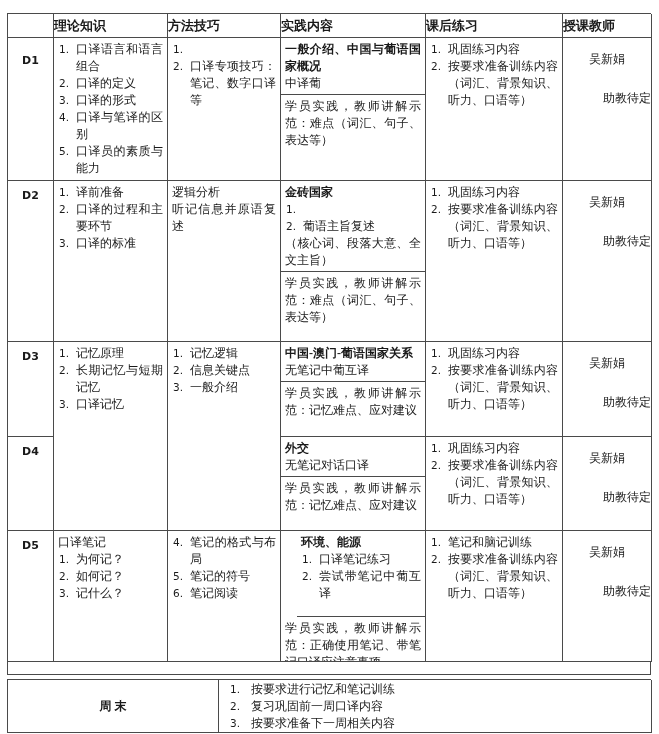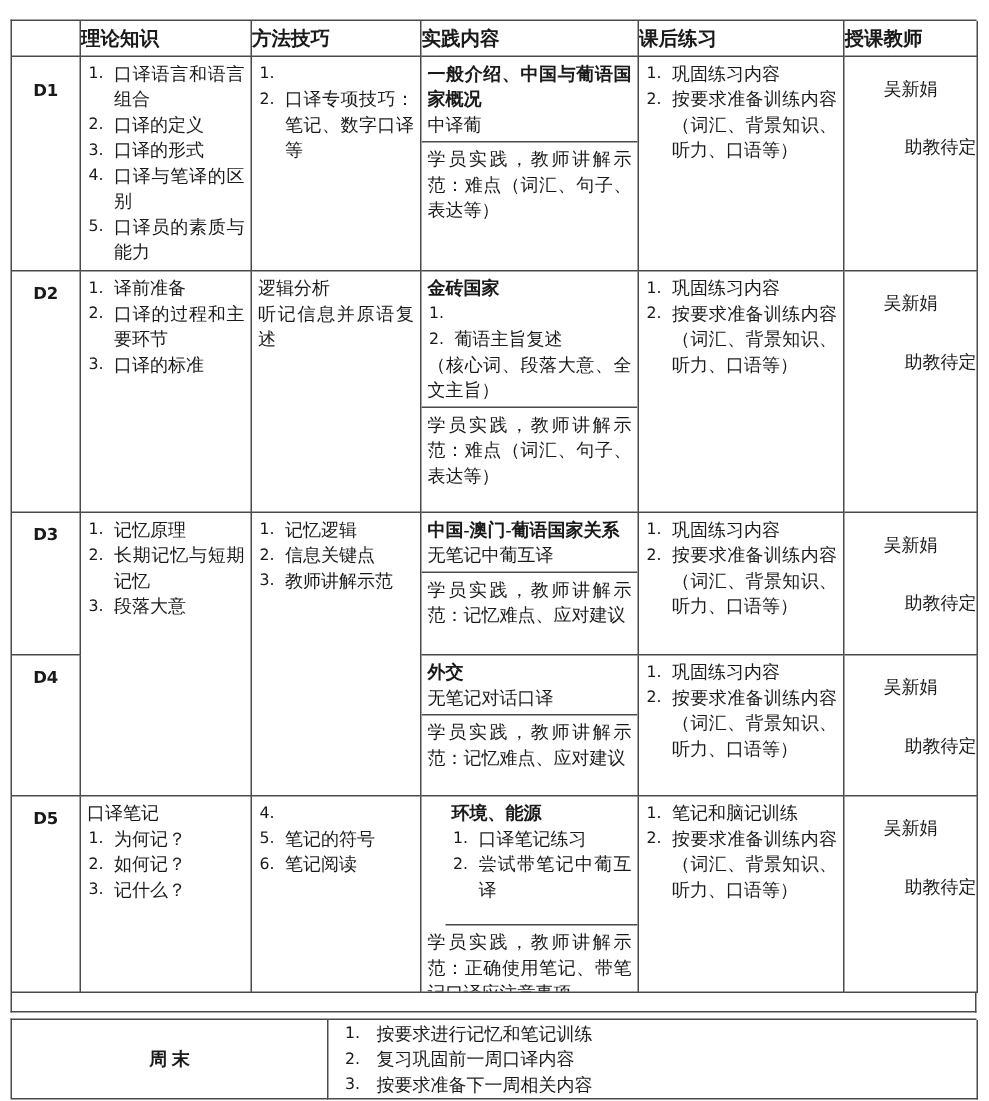--- a/index.html
+++ b/index.html
@@ -224,37 +224,37 @@
     <span class="t">记忆原理</span>
   </div>
 
   <div class="li">
     <span class="n">2.</span>
     <span class="t">长期记忆与短期记忆</span>
   </div>
 
   <div class="li">
     <span class="n">3.</span>
-    <span class="t">段落大意</span>
+    <span class="t">口译记忆</span>
   </div>
 </div>
     <div class="cell" style="grid-area:4/3/6/4">
   <div class="li">
     <span class="n">1.</span>
     <span class="t">记忆逻辑</span>
   </div>
 
   <div class="li">
     <span class="n">2.</span>
     <span class="t">信息关键点</span>
   </div>
 
   <div class="li">
     <span class="n">3.</span>
-    <span class="t">教师讲解示范</span>
+    <span class="t">一般介绍</span>
   </div>
 </div>
     <div class="cell practice" style="grid-area:4/4">
       <div class="p-top">
   <div class="li b">
 
     <span class="t">中国-澳门-葡语国家关系</span>
   </div>
 
   <div class="li">
@@ -339,20 +339,21 @@
   </div>
 
   <div class="li">
     <span class="n">3.</span>
     <span class="t">记什么？</span>
   </div>
 </div>
     <div class="cell" style="grid-area:6/3">
   <div class="li">
     <span class="n">4.</span>
+    <span class="t">笔记的格式与布局</span>
   </div>
 
   <div class="li">
     <span class="n">5.</span>
     <span class="t">笔记的符号</span>
   </div>
 
   <div class="li">
     <span class="n">6.</span>
     <span class="t">笔记阅读</span>

